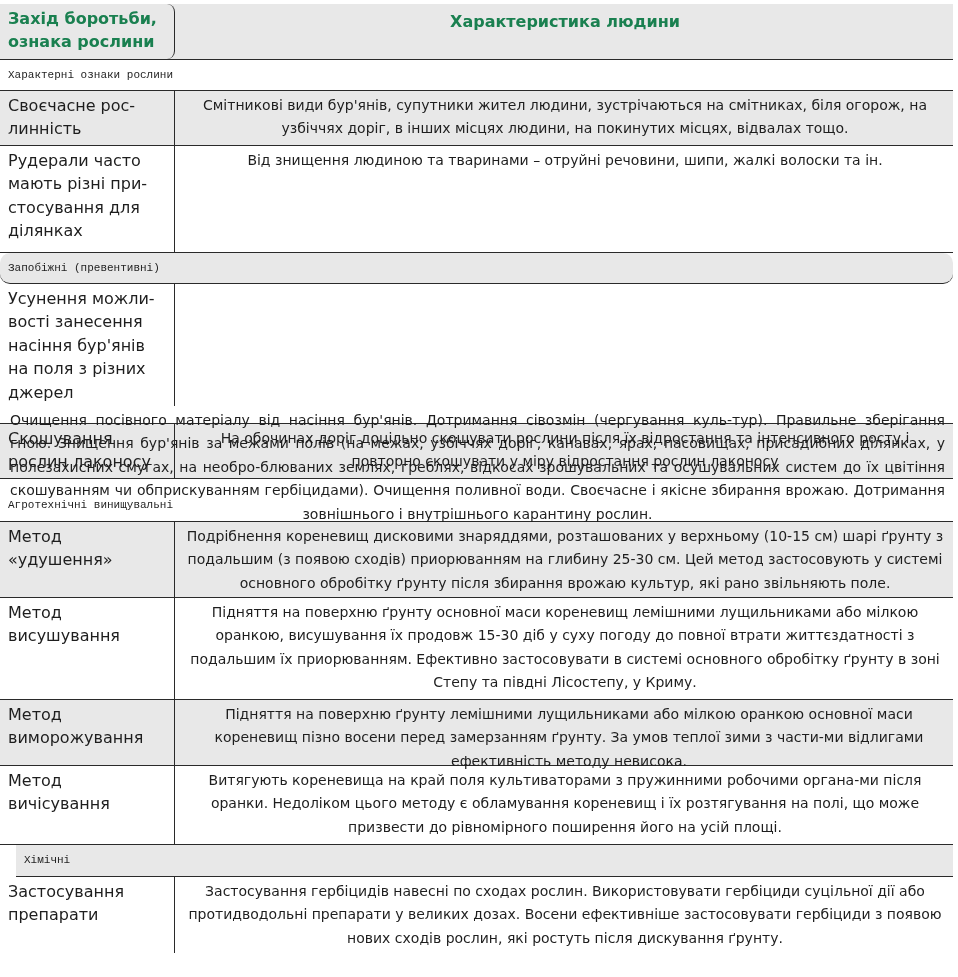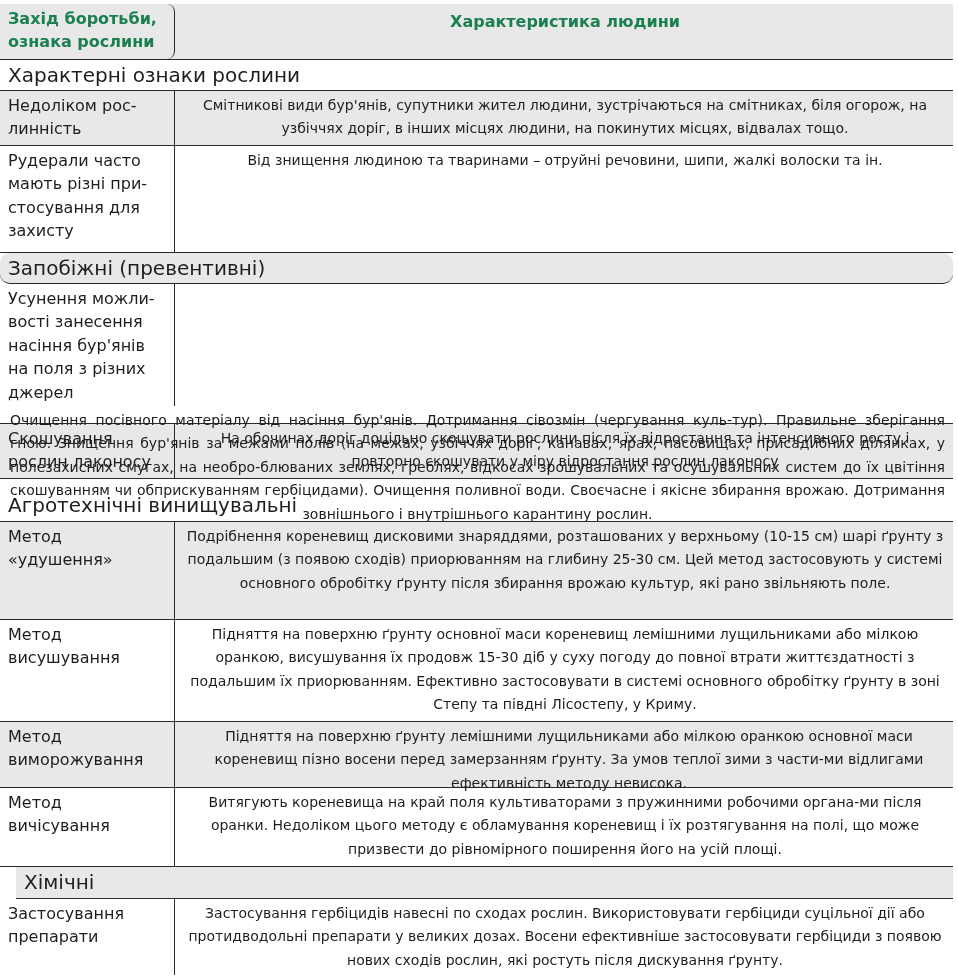--- a/index.html
+++ b/index.html
@@ -10,43 +10,43 @@
   .row.last { border-bottom: none; }
   .gray { background: #e8e8e8; }
   .white { background: #ffffff; }
   .c1 { width: 175px; box-sizing: border-box; padding: 3px 8px 2px 8px;
         border-right: 1.2px solid #2a2a2a; font-size: 16px; line-height: 23.4px; }
   .c2 { flex: 1; box-sizing: border-box; padding: 3px 8px 2px 10px;
         font-size: 14px; line-height: 23.4px; text-align: center; text-align-last: center; }
   .c2.just { text-align: justify; text-align-last: center; }
   .hdr .c1, .hdr .c2 { color: #1a8050; font-weight: bold; font-size: 16px; border-radius: 8px; }
   .hdr .c2 { text-align: center; padding-top: 6px; }
-  .sec { padding: 3px 8px 2px 8px; font-size: 20px; line-height: 24px; width: 100%; }
+  .sec { padding: 3px 8px 2px 8px; font-size: 11px; line-height: 24px; width: 100%; font-family: Liberation Mono, monospace; }
 </style>
 </head>
 <body>
 
 <div class="tbl">
 
   <div class="row gray hdr" style="height:56px;">
     <div class="c1">Захід боротьби, ознака рослини</div>
     <div class="c2">Характеристика людини</div>
   </div>
 
   <div class="row white" style="height:31px;">
     <div class="sec">Характерні ознаки рослини</div>
   </div>
 
   <div class="row gray" style="height:55px;">
-    <div class="c1">Недоліком рос-линність</div>
+    <div class="c1">Своєчасне рос-линність</div>
     <div class="c2">Смітникові види бур'янів, супутники жител людини, зустрічаються на смітниках, біля огорож, на узбіччях доріг, в інших місцях людини, на покинутих місцях, відвалах тощо.</div>
   </div>
 
   <div class="row white" style="height:107px;">
-    <div class="c1">Рудерали часто мають різні при-стосування для захисту</div>
+    <div class="c1">Рудерали часто мають різні при-стосування для ділянках</div>
     <div class="c2">Від знищення людиною та тваринами – отруйні речовини, шипи, жалкі волоски та ін.</div>
   </div>
 
   <div class="row gray" style="height:31px;border-radius:10px;">
     <div class="sec">Запобіжні (превентивні)</div>
   </div>
 
   <div class="row white" style="height:140px;flex-direction:column;">
     <div class="c1">Усунення можли-вості занесення насіння бур'янів на поля з різних джерел</div>
     <div class="c2 just">Очищення посівного матеріалу від насіння бур'янів. Дотримання сівозмін (чергування куль-тур). Правильне зберігання гною. Знищення бур'янів за межами полів (на межах, узбіччях доріг, канавах, ярах, пасовищах, присадибних ділянках, у полезахисних смугах, на необро-блюваних землях, греблях, відкосах зрошувальних та осушувальних систем до їх цвітіння скошуванням чи обприскуванням гербіцидами). Очищення поливної води. Своєчасне і якісне збирання врожаю. Дотримання зовнішнього і внутрішнього карантину рослин.</div>
@@ -54,21 +54,21 @@
 
   <div class="row gray" style="height:55px;">
     <div class="c1">Скошування рослин лаконосу</div>
     <div class="c2">На обочинах доріг доцільно скошувати рослини після їх відростання та інтенсивного росту і повторно скошувати у міру відростання рослин лаконосу</div>
   </div>
 
   <div class="row white" style="height:32px;margin-top:11px;">
     <div class="sec">Агротехнічні винищувальні</div>
   </div>
 
-  <div class="row gray" style="height:98px;">
+  <div class="row gray" style="height:76px;">
     <div class="c1">Метод «удушення»</div>
     <div class="c2">Подрібнення кореневищ дисковими знаряддями, розташованих у верхньому (10-15 см) шарі ґрунту з подальшим (з появою сходів) приорюванням на глибину 25-30 см. Цей метод застосовують у системі основного обробітку ґрунту після збирання врожаю культур, які рано звільняють поле.</div>
   </div>
 
   <div class="row white" style="height:102px;">
     <div class="c1">Метод висушування</div>
     <div class="c2">Підняття на поверхню ґрунту основної маси кореневищ лемішними лущильниками або мілкою оранкою, висушування їх продовж 15-30 діб у суху погоду до повної втрати життєздатності з подальшим їх приорюванням. Ефективно застосовувати в системі основного обробітку ґрунту в зоні Степу та півдні Лісостепу, у Криму.</div>
   </div>
 
   <div class="row gray" style="height:66px;gap:8px;">

